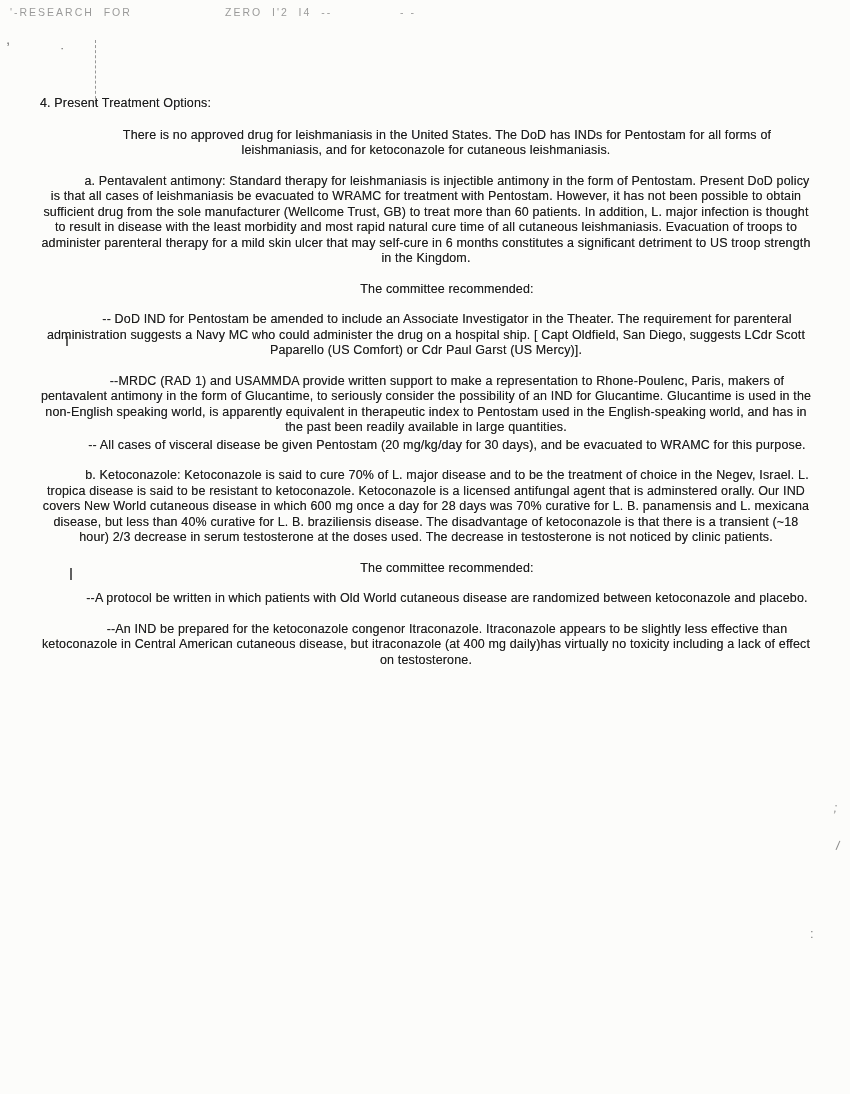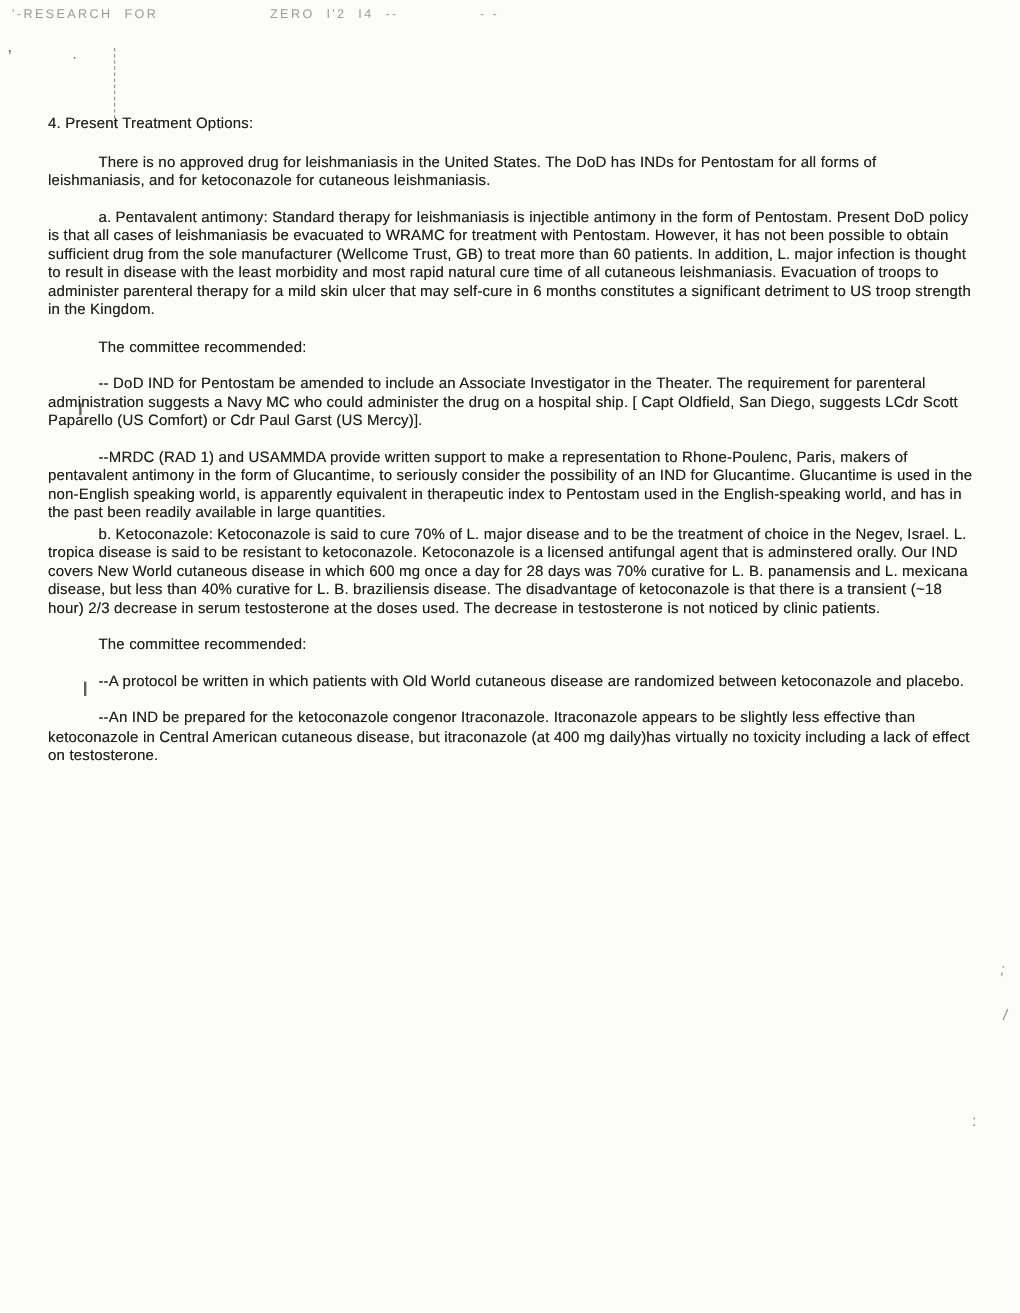--- a/index.html
+++ b/index.html
@@ -44,20 +44,21 @@
     color: #1d1d1d;
     text-shadow: 0 0 0.35px rgba(20,20,20,0.55);
   }
   .section-title {
     margin: 0 0 16px 0;
   }
   .para {
     margin: 0 0 15px 0;
     text-indent: 42px;
     white-space: pre-line;
+    text-align: center;
   }
   .para.no-gap-after {
     margin-bottom: 2px;
   }
 
   
   .artifact {
     position: absolute;
     color: #333;
     opacity: 0.7;
@@ -108,19 +109,20 @@
   <span class="artifact mark-right-3">:</span>
 
   <div class="content">
     <div class="section-title">4. Present Treatment Options:</div>
 
     <div class="para">There is no approved drug for leishmaniasis in the United States. The DoD has INDs for Pentostam for all forms of leishmaniasis, and for ketoconazole for cutaneous leishmaniasis.</div>
     <div class="para">a. Pentavalent antimony: Standard therapy for leishmaniasis is injectible antimony in the form of Pentostam.  Present DoD policy is that all cases of leishmaniasis be evacuated to WRAMC for treatment with Pentostam.  However, it has not been possible to obtain sufficient drug from the sole manufacturer (Wellcome Trust, GB) to treat more than 60 patients.  In addition,  L. major infection is thought to result in disease with the least morbidity and most rapid natural cure time of all cutaneous leishmaniasis. Evacuation of troops to administer parenteral therapy for a mild skin ulcer that may self-cure in 6 months constitutes a significant detriment to US troop strength in the Kingdom.</div>
     <div class="para">The committee recommended:</div>
     <div class="para">-- DoD IND for Pentostam be amended to include an Associate Investigator in the Theater. The requirement for parenteral administration suggests  a Navy MC who could administer the drug on a hospital ship. [ Capt Oldfield, San Diego, suggests LCdr Scott Paparello (US Comfort) or Cdr Paul Garst (US Mercy)].</div>
     <div class="para no-gap-after">--MRDC (RAD 1) and USAMMDA provide written support to make a representation to Rhone-Poulenc, Paris, makers of pentavalent antimony in the form of Glucantime, to seriously consider the possibility of an IND for Glucantime.  Glucantime is used in the non-English speaking world, is apparently equivalent in therapeutic index to Pentostam used in the English-speaking world, and has in the past been readily available in large quantities.</div>
+    <div class="para">-- All cases of visceral disease be given Pentostam (20 mg/kg/day for 30 days), and be evacuated to WRAMC for this purpose.</div>
     <div class="para">b. Ketoconazole: Ketoconazole is said to cure 70% of L. major disease and to be the treatment of choice in the Negev, Israel. L. tropica disease is said to be resistant to ketoconazole. Ketoconazole is a licensed antifungal agent that is adminstered orally. Our IND covers New World cutaneous disease in which 600 mg once a day  for 28 days was 70%  curative for L. B. panamensis and L. mexicana disease, but less than 40% curative for L. B. braziliensis disease. The disadvantage of ketoconazole is that there is a transient (~18 hour) 2/3 decrease in serum testosterone at the doses used. The decrease in testosterone is not noticed by clinic patients.</div>
     <div class="para">The committee recommended:</div>
     <div class="para">--A protocol be written in which patients with Old World cutaneous disease are randomized between ketoconazole and placebo.</div>
     <div class="para">--An IND be prepared for the ketoconazole congenor Itraconazole.  Itraconazole appears to be slightly less effective than ketoconazole in Central American cutaneous disease, but itraconazole (at 400 mg daily)has virtually no toxicity including a lack of effect on testosterone.</div>
   </div>
 
 </div>
 
 </body></html>

